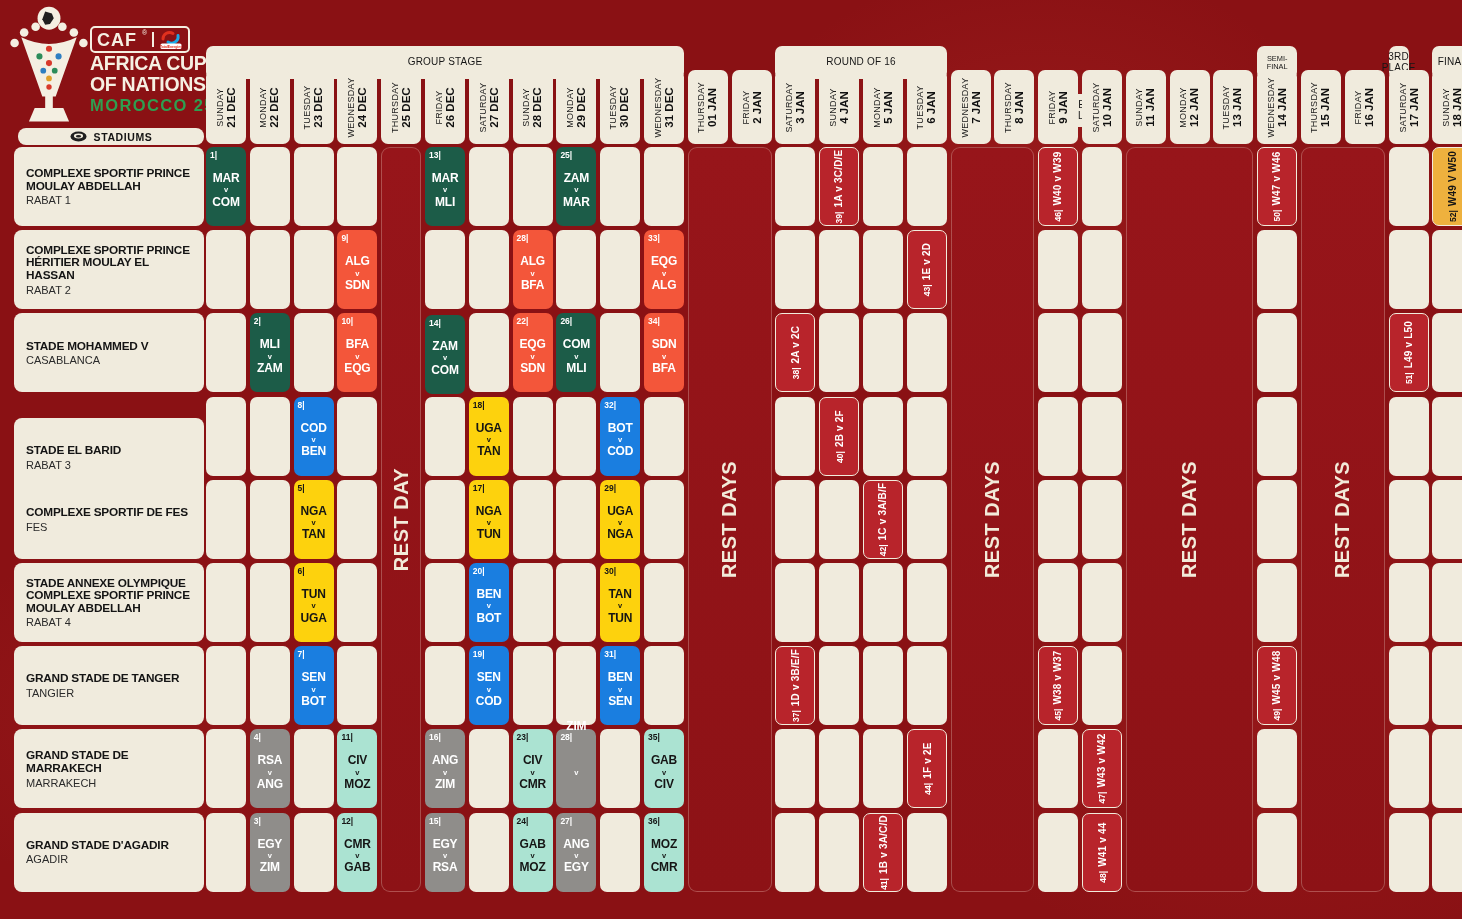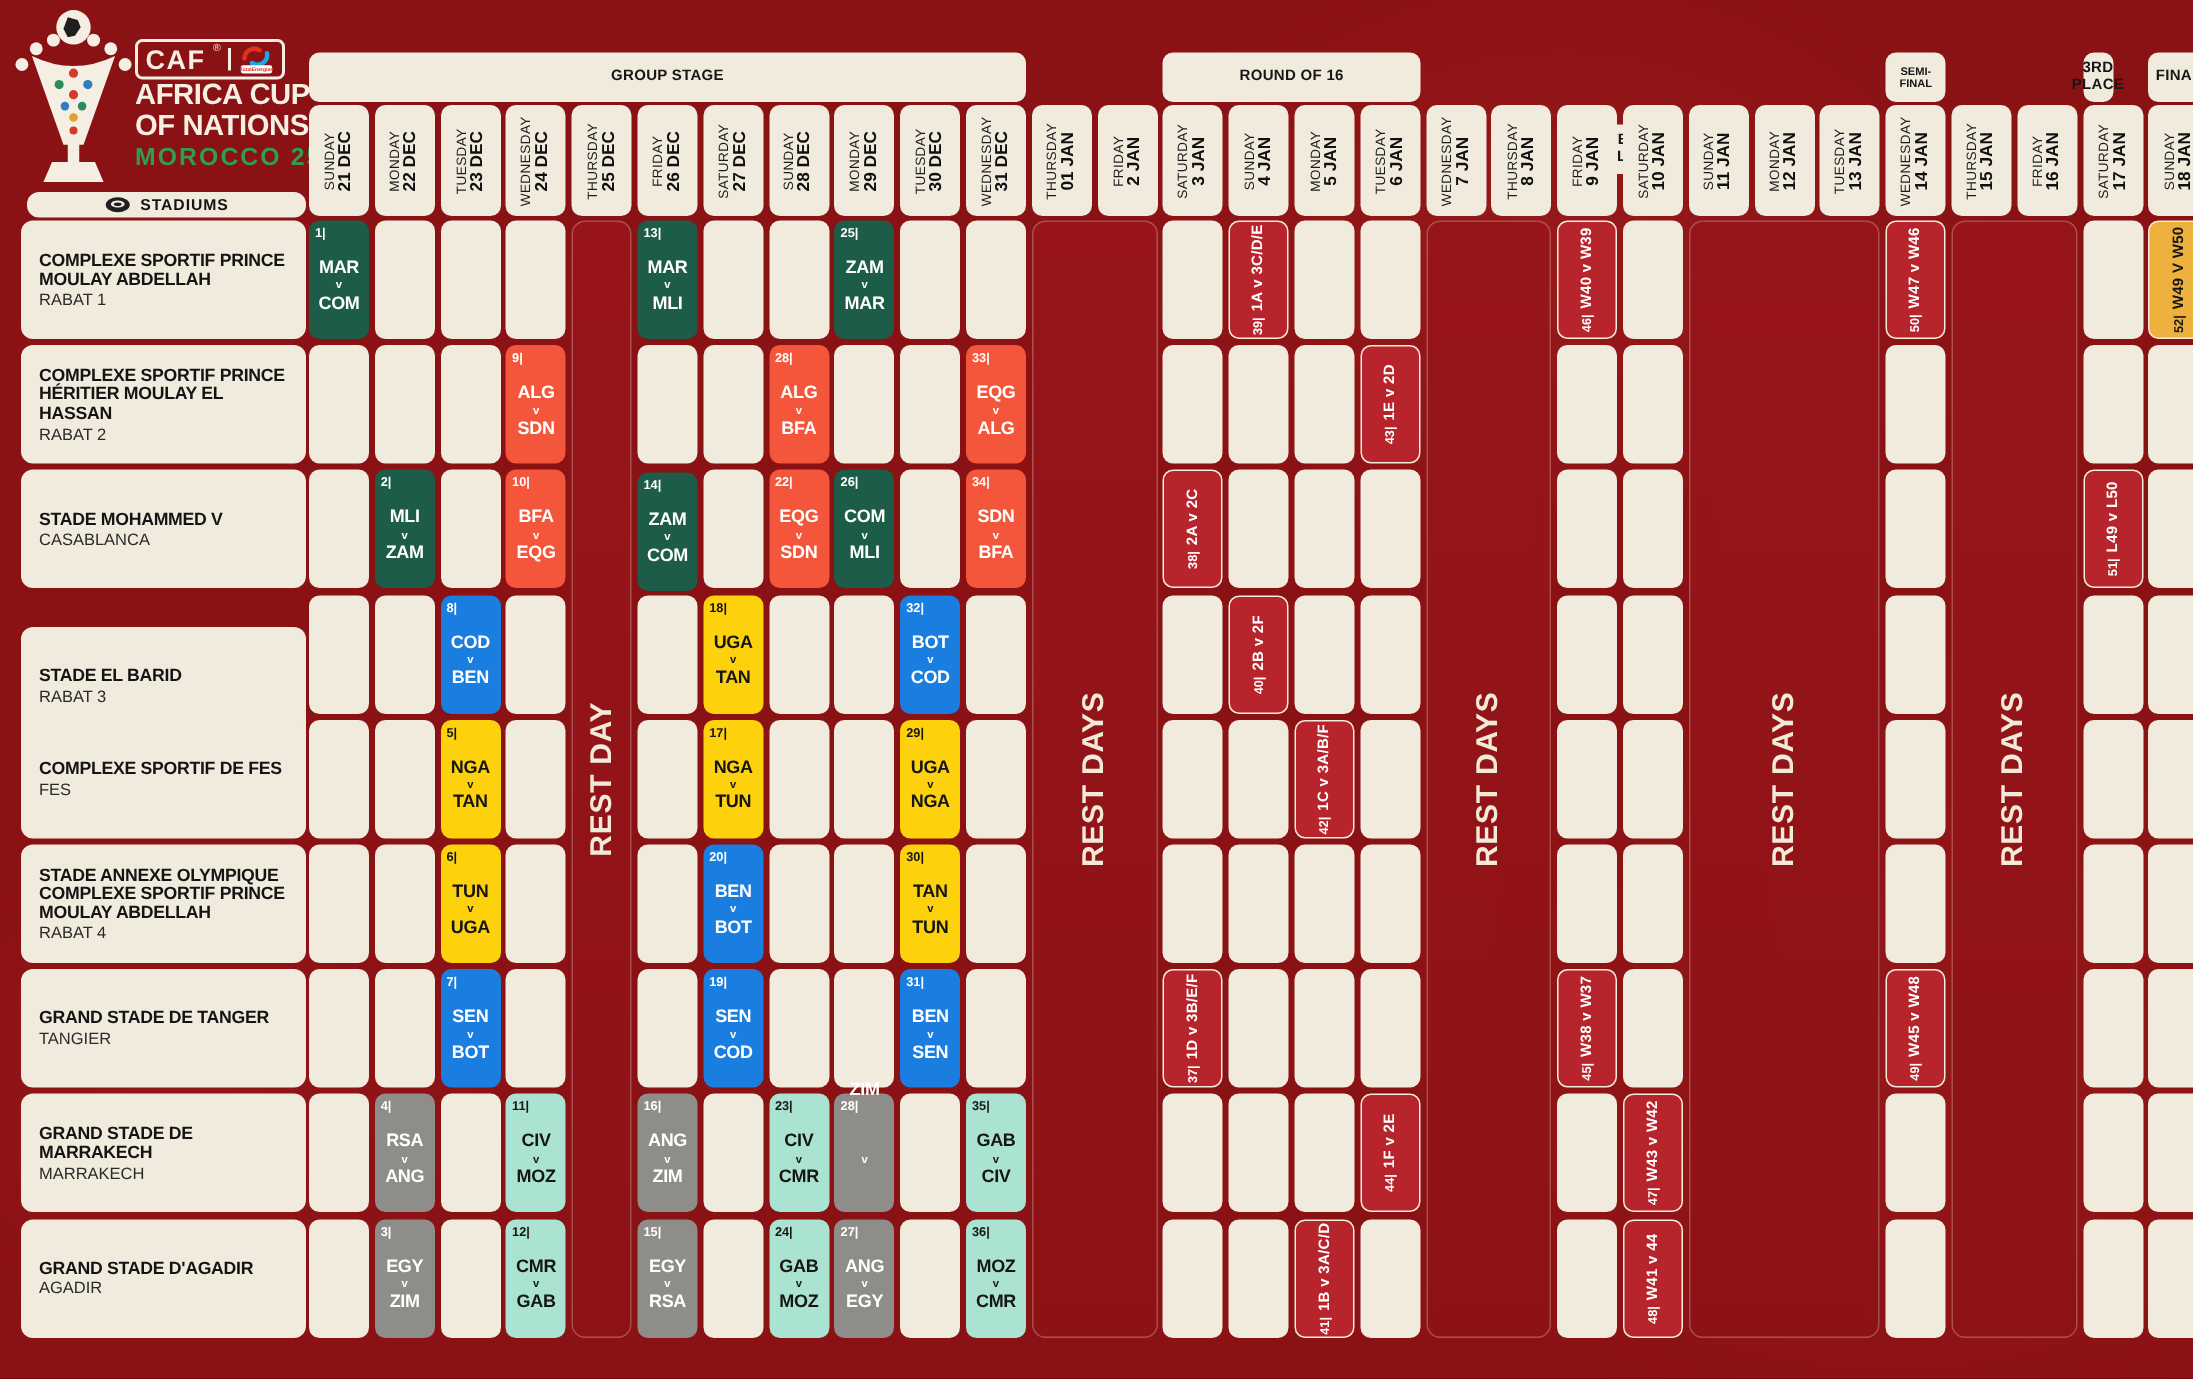--- a/index.html
+++ b/index.html
@@ -20,23 +20,23 @@
   .caf{font-size:18px;font-weight:bold;color:#f5efe2;letter-spacing:1px;line-height:1;}
   .reg{font-size:7px;color:#f5efe2;align-self:flex-start;margin-top:1px;}
   .cafdiv{width:2px;height:15px;background:#f5efe2;}
   .t1,.t2{font-size:19.5px;font-weight:bold;color:#f6f0e3;line-height:1.02;letter-spacing:-.3px;margin-top:1px;white-space:nowrap;}
   .ed{font-size:16.5px;font-weight:bold;color:#2f9e50;letter-spacing:1.4px;margin-top:1px;white-space:nowrap;}
   
   .stbar{position:absolute;left:18px;top:128px;width:186px;height:17px;background:#f0ebdd;border-radius:8px;
     display:flex;align-items:center;justify-content:center;gap:7px;}
   .stbar .lbl{font-size:10.5px;font-weight:bold;color:#141414;letter-spacing:.6px;}
   
-  .phase{position:absolute;top:35px;height:33px;background:#f0ebdd;border-radius:7px;
+  .phase{position:absolute;top:46px;height:33px;background:#f0ebdd;border-radius:7px;
     display:flex;align-items:center;justify-content:center;text-align:center;
-    font-weight:bold;font-size:10px;line-height:1.05;color:#161616;letter-spacing:.2px;padding:0 2px;box-sizing:border-box;}
+    font-weight:normal;font-size:10px;line-height:1.05;color:#161616;letter-spacing:.2px;padding:0 2px;box-sizing:border-box;}
   .phase.tight{font-size:7.4px;letter-spacing:0;}
   
   .datecell{position:absolute;top:70px;width:40px;height:74px;background:#f0ebdd;border-radius:7px;
     display:flex;align-items:center;justify-content:center;}
   .drot{transform:rotate(-90deg);text-align:center;white-space:nowrap;}
   .dday{font-size:9px;color:#1b1b1b;letter-spacing:.3px;line-height:1.15;}
   .ddate{font-size:11.5px;font-weight:bold;color:#101010;line-height:1.1;}
   
   .stadium{position:absolute;left:14px;width:190px;height:79px;background:#f0ebdd;border-radius:8px;
     display:flex;flex-direction:column;justify-content:center;padding:3px 4px 3px 12px;box-sizing:border-box;}

